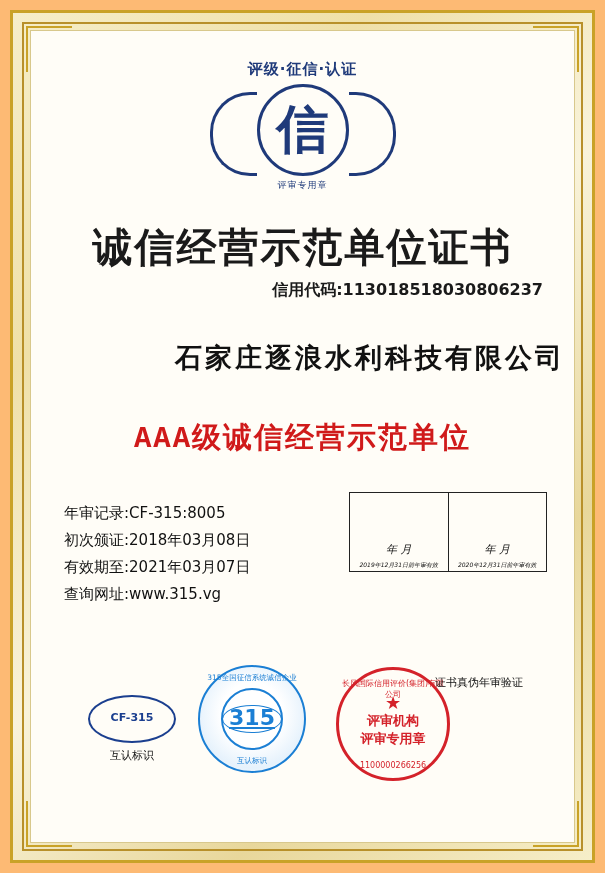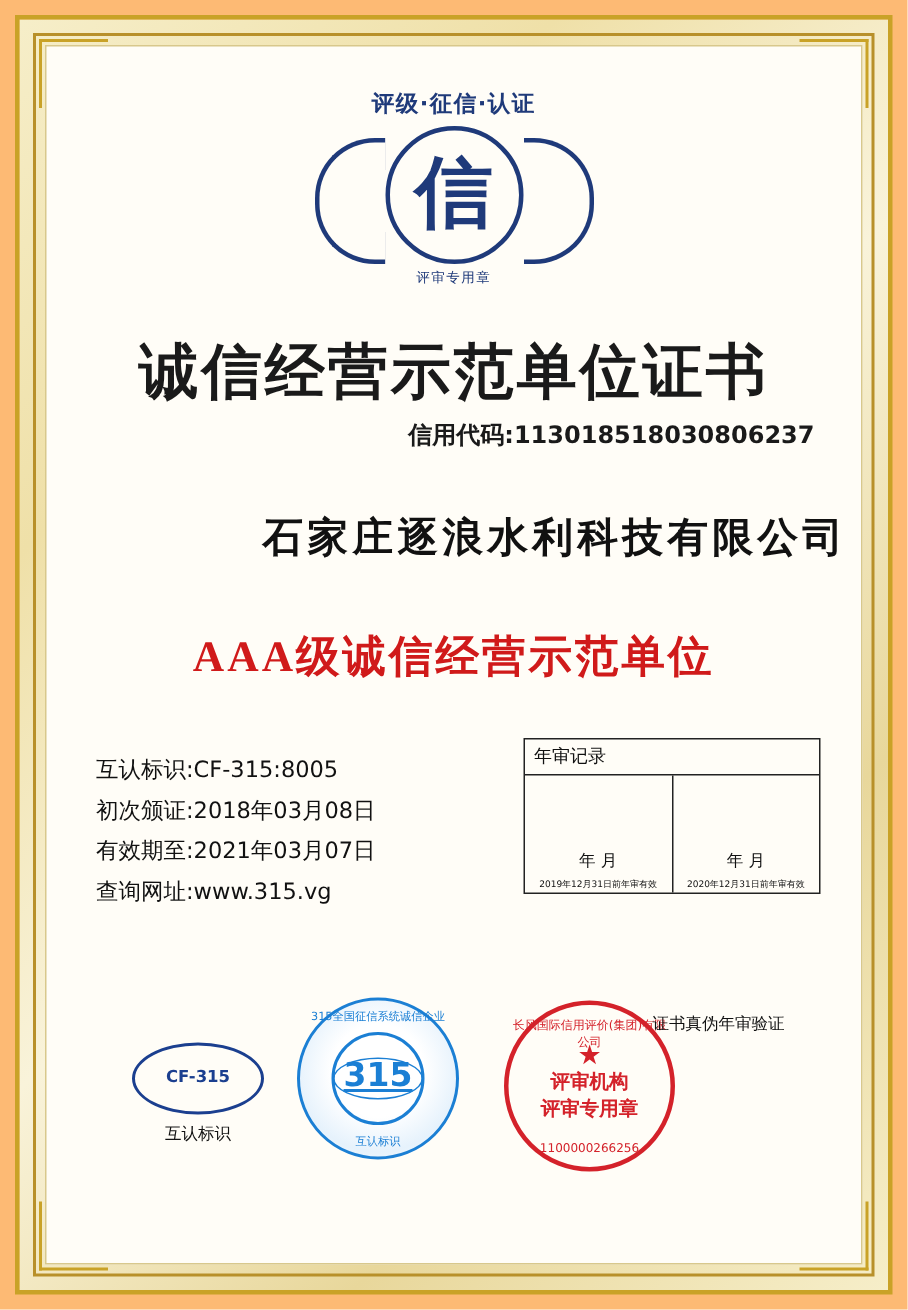--- a/index.html
+++ b/index.html
@@ -158,21 +158,21 @@
   }
   .award-line {
     position: absolute;
     top: 378px;
     left: 0; right: 0;
     text-align: center;
     font-size: 29px;
     font-weight: bold;
     color: #d01a1a;
     letter-spacing: 2px;
-    font-family: Liberation Serif, serif;
+    font-family: Liberation Mono, monospace;
   }
 
   
   .details {
     position: absolute;
     left: 24px;
     top: 460px;
     font-size: 15px;
     color: #111;
     line-height: 27px;
@@ -197,20 +197,21 @@
     font-family: "DejaVu Sans", sans-serif;
   }
   .review-cells {
     display: flex;
     height: 78px;
   }
   .review-cell {
     flex: 1;
     position: relative;
     box-sizing: border-box;
+    font-style: italic;
   }
   .review-cell + .review-cell { border-left: 1px solid #222; }
   .review-cell-year {
     position: absolute;
     bottom: 14px;
     left: 0; right: 0;
     text-align: center;
     font-size: 11px;
     color: #111;
     font-family: "DejaVu Sans", sans-serif;
@@ -413,28 +414,27 @@
       <div class="emblem-circle">信</div>
       <div class="emblem-sub">评审专用章</div>
     </div>
 
     <div class="main-title">诚信经营示范单位证书</div>
     <div class="credit-code">信用代码:113018518030806237</div>
     <div class="company-name">石家庄逐浪水利科技有限公司</div>
     <div class="award-line">AAA级诚信经营示范单位</div>
 
     <div class="details">
-      <div>互认标识:CF-315:8005</div>
+      <div>年审记录:CF-315:8005</div>
       <div>初次颁证:2018年03月08日</div>
       <div>有效期至:2021年03月07日</div>
       <div>查询网址:www.315.vg</div>
     </div>
 
     <div class="review-box">
-      <div class="review-head">年审记录</div>
       <div class="review-cells">
         <div class="review-cell">
           <div class="review-cell-year">年  月</div>
           <div class="review-cell-note">2019年12月31日前年审有效</div>
         </div>
         <div class="review-cell">
           <div class="review-cell-year">年  月</div>
           <div class="review-cell-note">2020年12月31日前年审有效</div>
         </div>
       </div>

